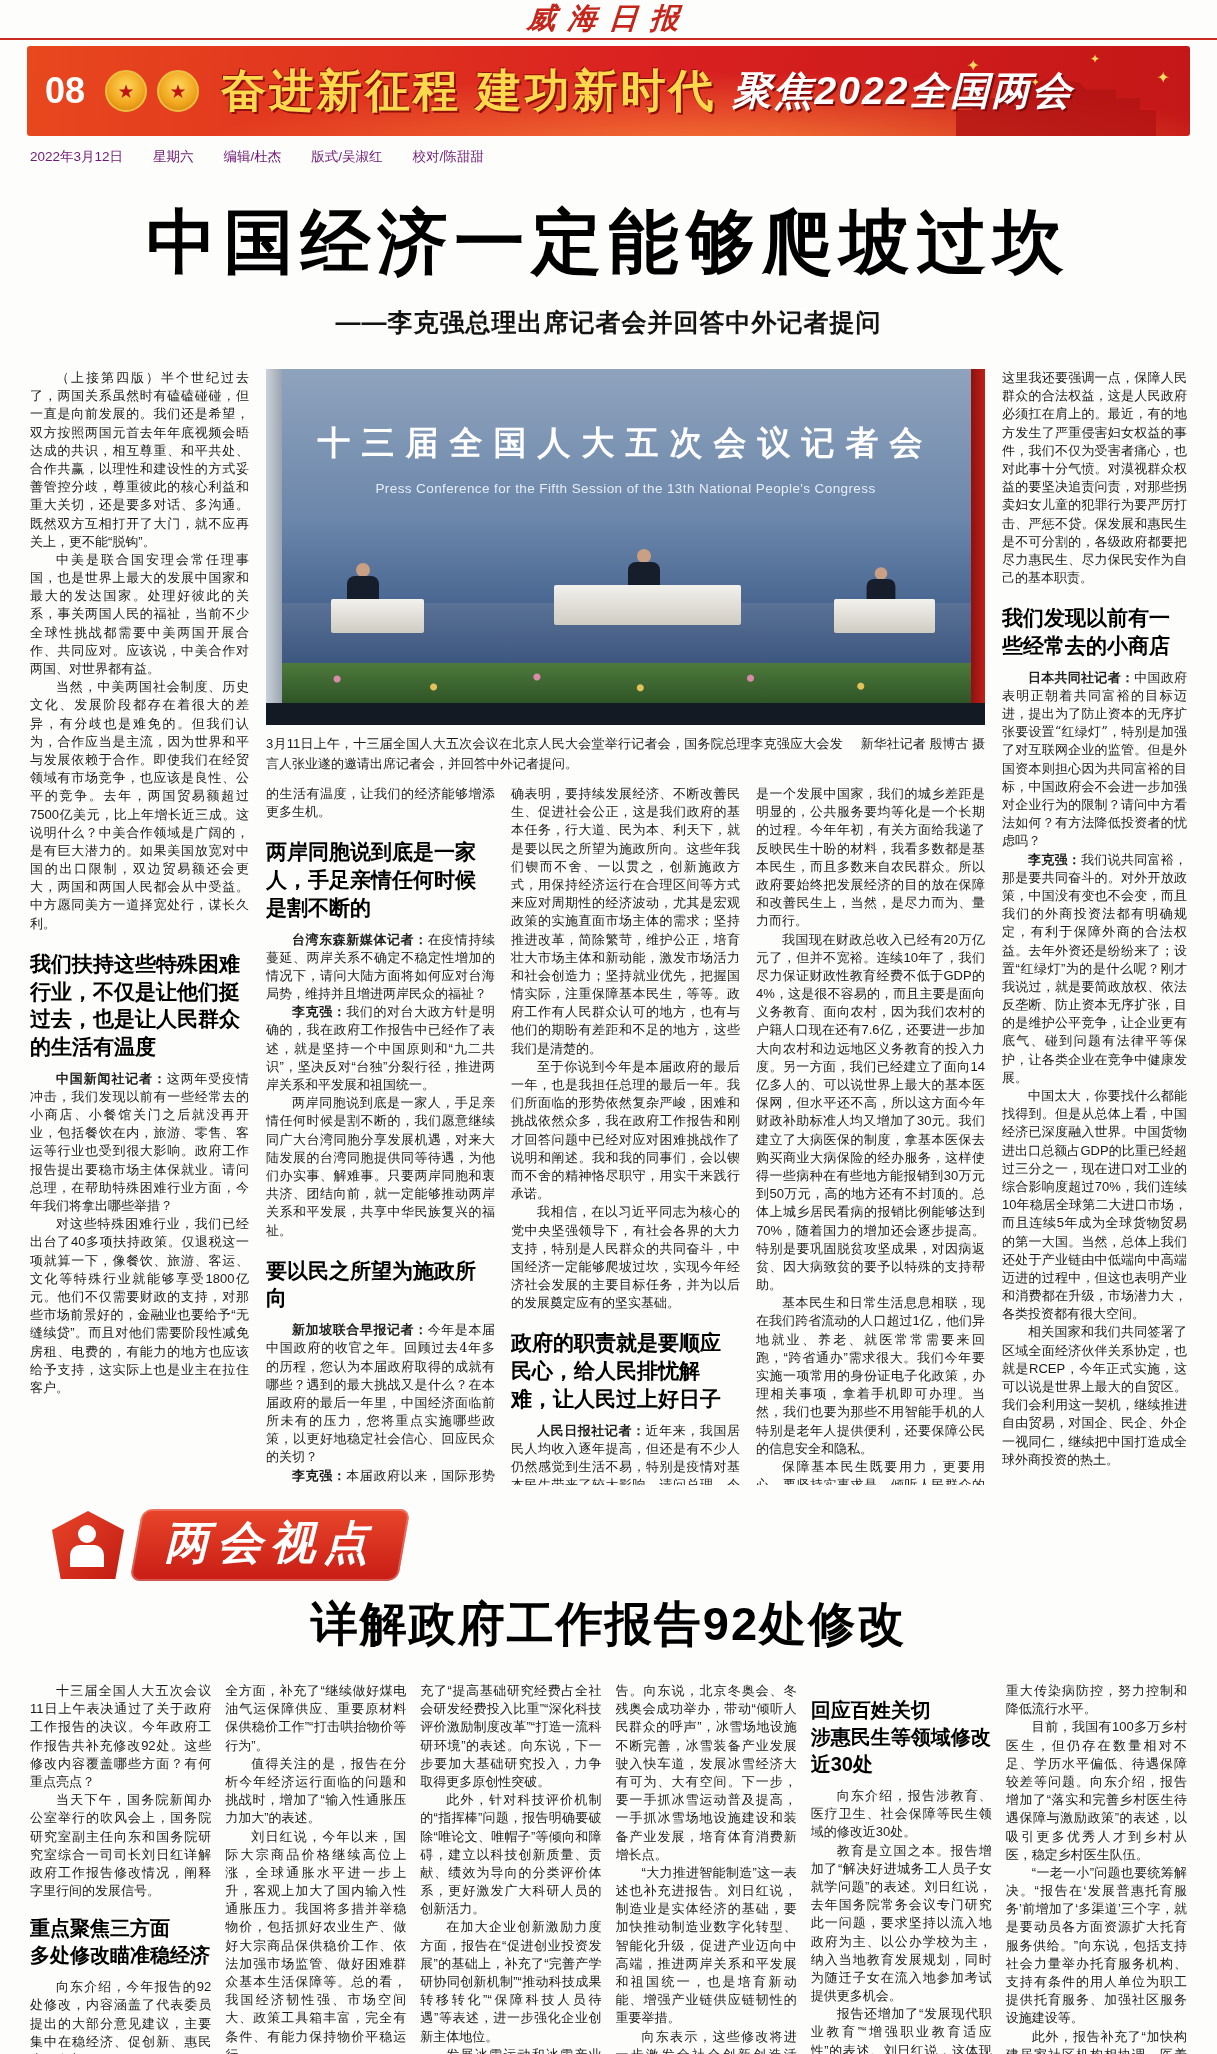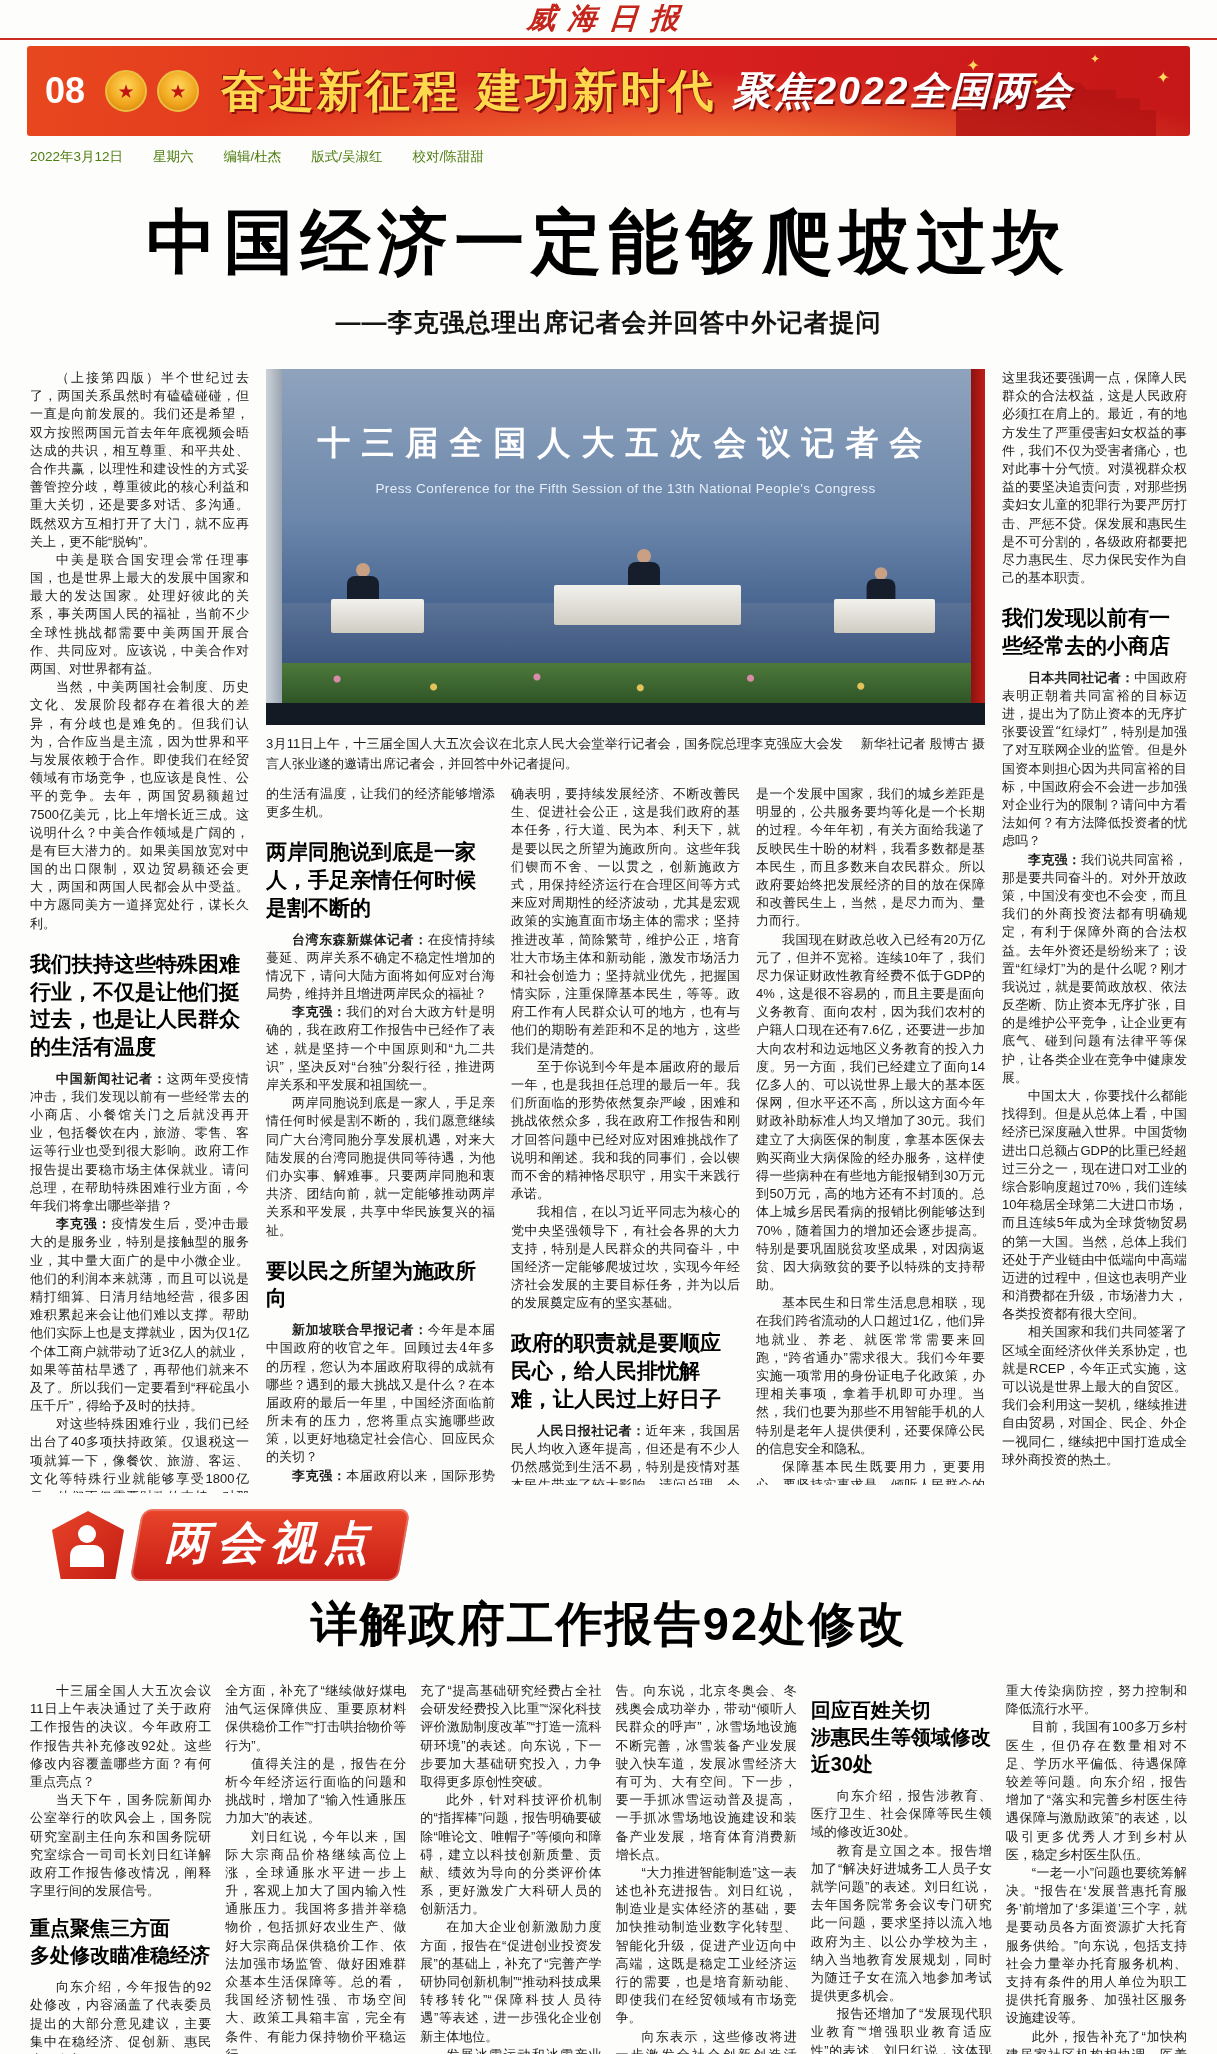--- a/index.html
+++ b/index.html
@@ -28,21 +28,21 @@
              margin:0 16px 0 12px; text-shadow:2px 2px 0 #8f0f0f, -1px -1px 0 #8f0f0f; z-index:2; white-space:nowrap; }
   .slogan2 { font-size:39px; font-weight:bold; font-style:italic; color:#ffffff; letter-spacing:2px;
              text-shadow:2px 2px 0 #7d0d0d; z-index:2; white-space:nowrap; }
   .gate { position:absolute; right:34px; bottom:0; width:200px; height:58px; background:#b31414; opacity:.8;
           clip-path:polygon(0 100%,0 55%,8% 55%,8% 35%,20% 35%,20% 20%,35% 20%,38% 8%,50% 0,62% 8%,65% 20%,80% 20%,80% 35%,92% 35%,92% 55%,100% 55%,100% 100%); }
   .spark { position:absolute; color:#ffd95e; font-size:16px; z-index:1; }
   .s1 { right:210px; top:10px; } .s2 { right:90px; top:6px; font-size:12px; }
   .s3 { right:20px; top:22px; } .s4 { right:150px; top:30px; font-size:11px; }
 
   
-  .dateline { margin:12px 30px 0; display:flex; gap:30px; font-size:13.5px; color:#4d7c0f; }
+  .dateline { margin:12px 30px 0; display:flex; gap:30px; font-size:13.5px; color:#701a75; }
 
   
   .headline { text-align:center; margin-top:30px; font-size:70px; font-weight:bold;
               letter-spacing:7px; color:#000; }
   .deck { text-align:center; margin-top:16px; font-size:25px; font-weight:bold; letter-spacing:1px; }
 
   
   .article { display:flex; gap:17px; margin:30px 30px 0; height:1124px; overflow:hidden; }
   .colA { width:219px; overflow:hidden; }
   .mid  { width:719px; }
@@ -139,21 +139,20 @@
 <div class="headline">中国经济一定能够爬坡过坎</div>
 <div class="deck">——李克强总理出席记者会并回答中外记者提问</div>
 
 <div class="article">
   <div class="colA" id="colA">
       <p class="body">（上接第四版）半个世纪过去了，两国关系虽然时有磕磕碰碰，但一直是向前发展的。我们还是希望，双方按照两国元首去年年底视频会晤达成的共识，相互尊重、和平共处、合作共赢，以理性和建设性的方式妥善管控分歧，尊重彼此的核心利益和重大关切，还是要多对话、多沟通。既然双方互相打开了大门，就不应再关上，更不能“脱钩”。</p>
       <p class="body">中美是联合国安理会常任理事国，也是世界上最大的发展中国家和最大的发达国家。处理好彼此的关系，事关两国人民的福祉，当前不少全球性挑战都需要中美两国开展合作、共同应对。应该说，中美合作对两国、对世界都有益。</p>
       <p class="body">当然，中美两国社会制度、历史文化、发展阶段都存在着很大的差异，有分歧也是难免的。但我们认为，合作应当是主流，因为世界和平与发展依赖于合作。即使我们在经贸领域有市场竞争，也应该是良性、公平的竞争。去年，两国贸易额超过7500亿美元，比上年增长近三成。这说明什么？中美合作领域是广阔的，是有巨大潜力的。如果美国放宽对中国的出口限制，双边贸易额还会更大，两国和两国人民都会从中受益。中方愿同美方一道择宽处行，谋长久利。</p>
       <div class="sec-h">我们扶持这些特殊困难行业，不仅是让他们挺过去，也是让人民群众的生活有温度</div>
       <p class="body q"><span class="lead">中国新闻社记者：</span>这两年受疫情冲击，我们发现以前有一些经常去的小商店、小餐馆关门之后就没再开业，包括餐饮在内，旅游、零售、客运等行业也受到很大影响。政府工作报告提出要稳市场主体保就业。请问总理，在帮助特殊困难行业方面，今年我们将拿出哪些举措？</p>
-      <p class="body"><span class="lead">李克强：</span>疫情发生后，受冲击最大的是服务业，特别是接触型的服务业，其中量大面广的是中小微企业。他们的利润本来就薄，而且可以说是精打细算、日清月结地经营，很多困难积累起来会让他们难以支撑。帮助他们实际上也是支撑就业，因为仅1亿个体工商户就带动了近3亿人的就业，如果等苗枯旱透了，再帮他们就来不及了。所以我们一定要看到“秤砣虽小压千斤”，得给予及时的扶持。</p>
       <p class="body">对这些特殊困难行业，我们已经出台了40多项扶持政策。仅退税这一项就算一下，像餐饮、旅游、客运、文化等特殊行业就能够享受1800亿元。他们不仅需要财政的支持，对那些市场前景好的，金融业也要给予“无缝续贷”。而且对他们需要阶段性减免房租、电费的，有能力的地方也应该给予支持，这实际上也是业主在拉住客户。</p>
     </div>
   <div class="mid">
     <div class="photo">
       <div class="pillar-l"></div>
       <div class="flag-r"></div>
       <div class="photo-cn">十三届全国人大五次会议记者会</div>
       <div class="photo-en">Press Conference for the Fifth Session of the 13th National People's Congress</div>
       <div class="stage"></div>
       <div class="fig f1"></div>
@@ -228,21 +227,21 @@
       <p class="body">刘日红说，今年以来，国际大宗商品价格继续高位上涨，全球通胀水平进一步上升，客观上加大了国内输入性通胀压力。我国将多措并举稳物价，包括抓好农业生产、做好大宗商品保供稳价工作、依法加强市场监管、做好困难群众基本生活保障等。总的看，我国经济韧性强、市场空间大、政策工具箱丰富，完全有条件、有能力保持物价平稳运行。</p>
     </div>
     <div class="vpcol">
       <p class="body" style="text-indent: 0px;">充了“提高基础研究经费占全社会研发经费投入比重”“深化科技评价激励制度改革”“打造一流科研环境”的表述。向东说，下一步要加大基础研究投入，力争取得更多原创性突破。</p>
       <p class="body">此外，针对科技评价机制的“指挥棒”问题，报告明确要破除“唯论文、唯帽子”等倾向和障碍，建立以科技创新质量、贡献、绩效为导向的分类评价体系，更好激发广大科研人员的创新活力。</p>
       <p class="body">在加大企业创新激励力度方面，报告在“促进创业投资发展”的基础上，补充了“完善产学研协同创新机制”“推动科技成果转移转化”“保障科技人员待遇”等表述，进一步强化企业创新主体地位。</p>
       <p class="body">发展冰雪运动和冰雪产业也写入报</p>
     </div>
     <div class="vpcol">
       <p class="body" style="text-indent: 0px;">告。向东说，北京冬奥会、冬残奥会成功举办，带动“倾听人民群众的呼声”，冰雪场地设施不断完善，冰雪装备产业发展驶入快车道，发展冰雪经济大有可为、大有空间。下一步，要一手抓冰雪运动普及提高，一手抓冰雪场地设施建设和装备产业发展，培育体育消费新增长点。</p>
-      <p class="body">“大力推进智能制造”这一表述也补充进报告。刘日红说，制造业是实体经济的基础，要加快推动制造业数字化转型、智能化升级，促进产业迈向中高端，这既是稳定工业经济运行的需要，也是培育新动能、即使我们在经贸领域有市场竞争。</p>
+      <p class="body">“大力推进智能制造”这一表述也补充进报告。刘日红说，制造业是实体经济的基础，要加快推动制造业数字化转型、智能化升级，促进产业迈向中高端，推进两岸关系和平发展和祖国统一，也是培育新动能、增强产业链供应链韧性的重要举措。</p>
       <p class="body">向东表示，这些修改将进一步激发全社会创新创造活力，推动经济高质量发展，为培育壮大新动能、塑造发展新优势奠定坚实基础。</p>
     </div>
     <div class="vpcol">
       <div class="sub-h">回应百姓关切
 涉惠民生等领域修改近30处</div>
       <p class="body">向东介绍，报告涉教育、医疗卫生、社会保障等民生领域的修改近30处。</p>
       <p class="body">教育是立国之本。报告增加了“解决好进城务工人员子女就学问题”的表述。刘日红说，去年国务院常务会议专门研究此一问题，要求坚持以流入地政府为主、以公办学校为主，纳入当地教育发展规划，同时为随迁子女在流入地参加考试提供更多机会。</p>
       <p class="body">报告还增加了“发展现代职业教育”“增强职业教育适应性”的表述。刘日红说，这体现了“增强适应性”的导向。发展职业教育，既有利于缓解就业压力，也是解决人才短缺的有效举措。</p>
     </div>
     <div class="vpcol">

